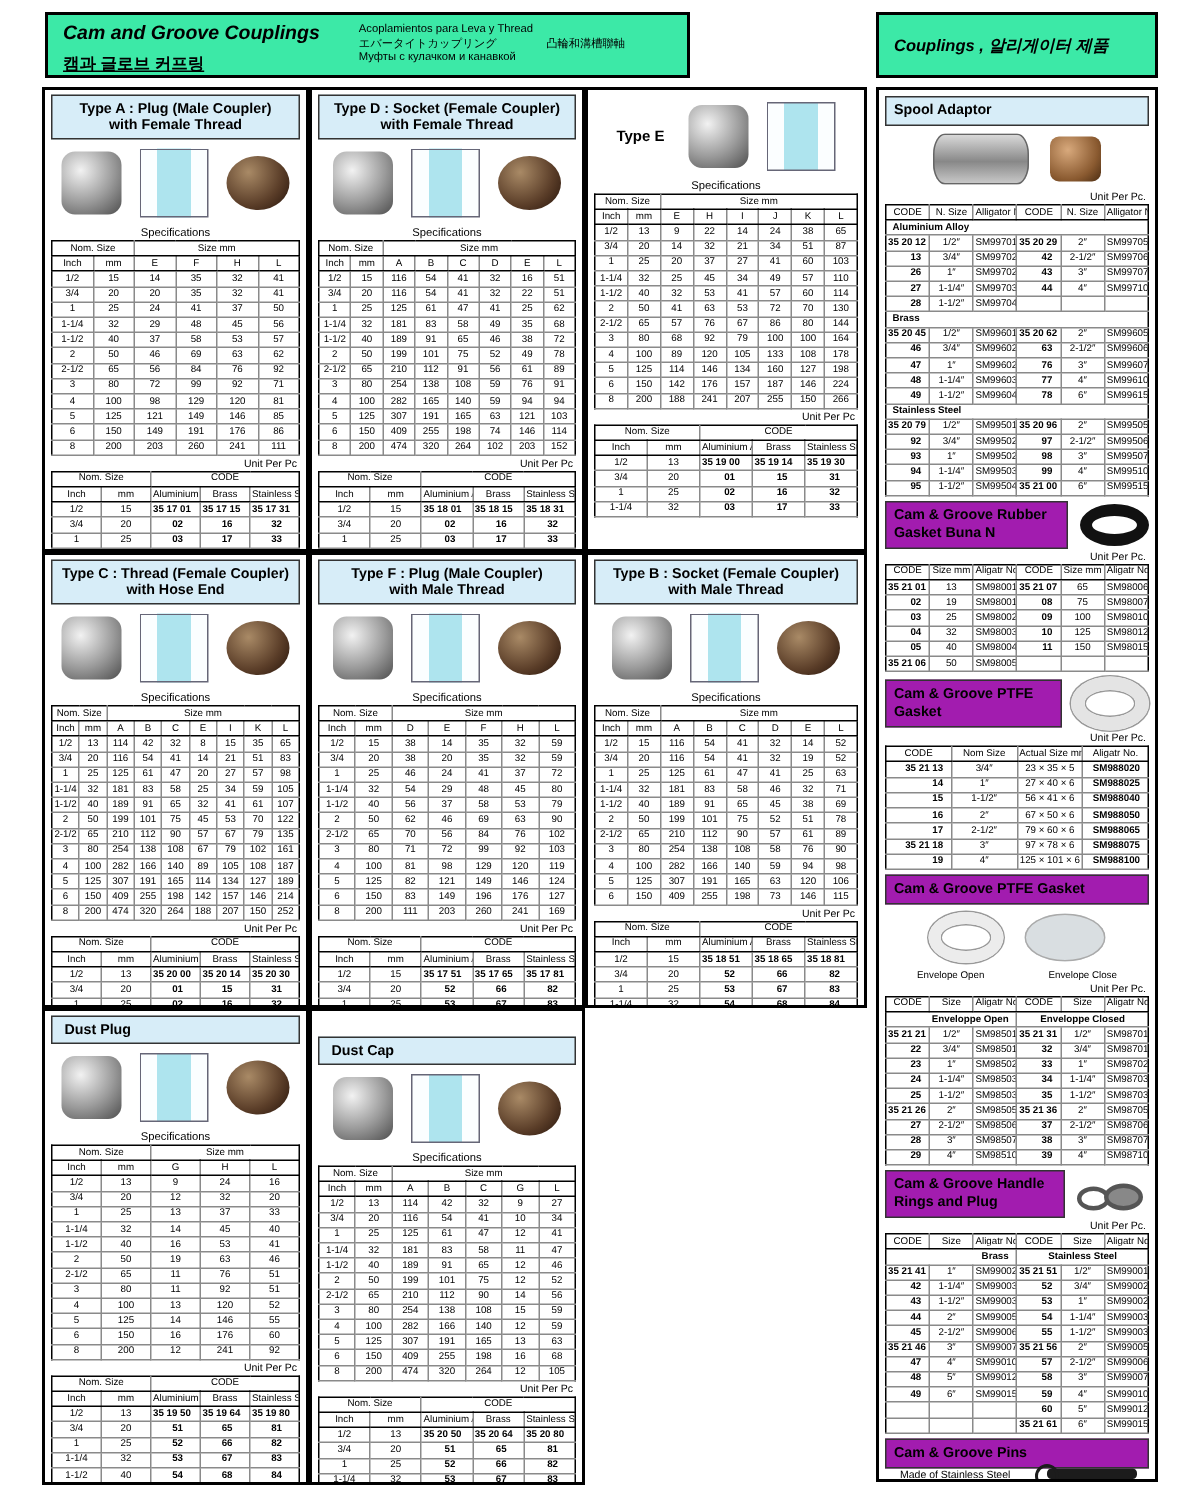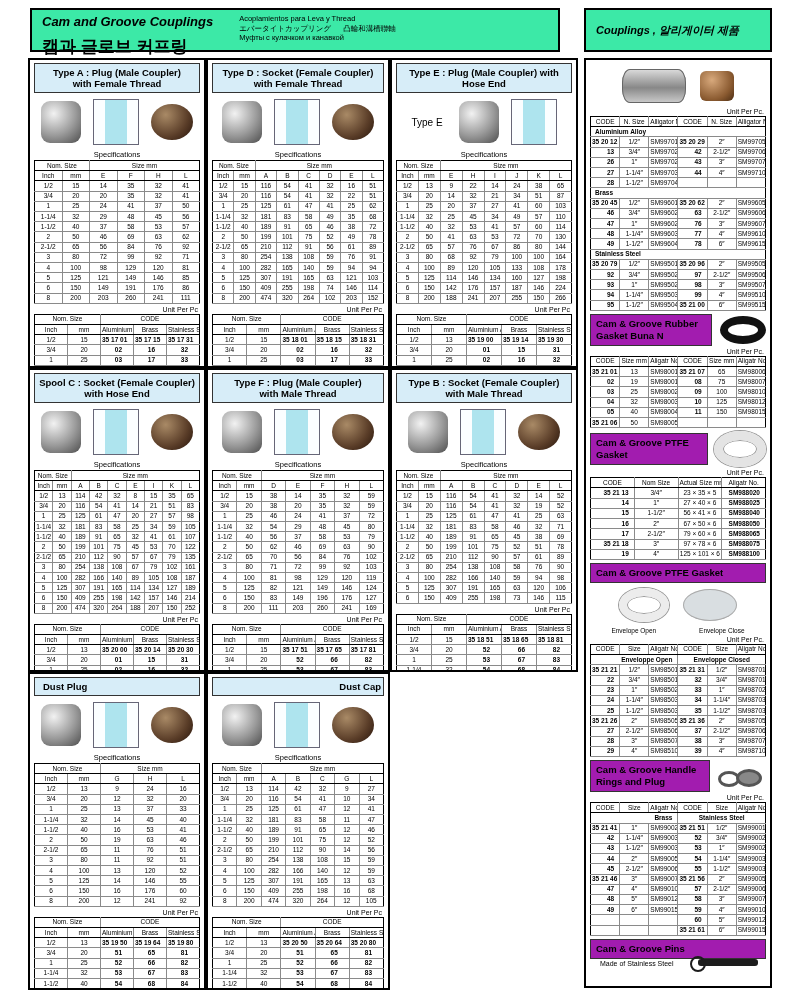--- a/index.html
+++ b/index.html
@@ -1,35 +1,35 @@
 <!DOCTYPE html>
 <html><head>
 <meta charset="utf-8">
 <style>
   html,body{margin:0;padding:0;}
   body{width:796px;height:999px;position:relative;background:#fff;
        font-family:"Liberation Sans",sans-serif;color:#000;overflow:hidden;}
   .banner{position:absolute;top:8px;height:44px;background:#3ce9a7;border:2px solid #000;
           box-sizing:border-box;display:flex;align-items:flex-start;padding:4px 10px;gap:26px;}
-  #banner-left{left:30px;width:530px;}
+  #banner-left{left:30px;width:430px;}
   #banner-right{left:584px;width:188px;align-items:center;}
   .b-title{font-weight:bold;font-style:italic;font-size:13px;line-height:15px;}
-  .b-ko{font-weight:bold;font-size:17px;margin-top:6px;}
+  .b-ko{font-weight:bold;font-size:11px;margin-top:6px;text-decoration:underline;}
   .b-subs{font-size:7.5px;line-height:9.5px;}
-  .b-subs .jp{display:flex;gap:12px;justify-content:space-between;}
+  .b-subs .jp{display:flex;gap:33px;justify-content:space-between;}
   .alligator{font-weight:bold;font-style:italic;font-size:11px;}
 
   .left{position:absolute;left:28px;top:58px;width:550px;display:grid;
         grid-template-columns:178px 184px 188px;grid-template-rows:310px 304px 318px;}
   .panel{border:2px solid #000;background:#fff;box-sizing:border-box;
          padding:3px 4px;overflow:hidden;}
   .ptitle{border:1px solid #333;background:#d7edf8;font-weight:bold;font-size:9.5px;
           line-height:11px;text-align:center;padding:3px 2px;margin-bottom:3px;}
   .imgs{display:flex;align-items:center;justify-content:center;gap:12px;height:52px;margin:2px 0;}
-  .imglabel{font-size:10px;font-weight:normal;margin-right:4px;}
+  .imglabel{font-size:10px;font-weight:bold;margin-right:4px;}
   .ph{width:40px;height:42px;border-radius:9px;
       background:radial-gradient(circle at 32% 30%,#f2f2f2,#9a9a9a 55%,#4d4d4d);}
   .ph.dark{width:42px;height:36px;border-radius:50%;
       background:radial-gradient(circle at 35% 30%,#a98a66,#5a3d28 60%,#241209);}
   .dg{width:46px;height:46px;background:
       linear-gradient(90deg,transparent 26%,#aee4ee 26% 74%,transparent 74%),#fbfeff;
       box-shadow:inset 0 0 0 1px #667;}
   .cap{font-size:7.5px;text-align:center;margin:1px 0;}
   .unit{font-size:7px;text-align:right;margin:2px 2px 1px 0;}
   table.tbl{width:100%;border-collapse:collapse;border:1px solid #000;table-layout:fixed;}
@@ -462,23 +462,20 @@
             <td>32</td>
             <td>04</td>
             <td>18</td>
             <td>34</td>
           </tr>
         </tbody>
       </table>
   </section>
 
   <section class="panel">
-    <div class="ptitle">
-      <div>Type E : Plug (Male Coupler) with Hose End</div>
-    </div>
     <div class="imgs">
       <span class="imglabel">Type E</span>
       <div class="ph"></div>
       <div class="dg"></div>
     </div>
     <div class="cap">Specifications</div>
     <table class="tbl">
         <thead>
           <tr>
             <th colspan="2">Nom. Size</th>
@@ -661,21 +658,21 @@
             <td>03</td>
             <td>17</td>
             <td>33</td>
           </tr>
         </tbody>
       </table>
   </section>
 
   <section class="panel">
     <div class="ptitle">
-      <div>Spool C : Socket (Female Coupler)</div>
+      <div>Type C : Thread (Female Coupler)</div>
       <div>with Hose End</div>
     </div>
     <div class="imgs">
       <div class="ph"></div>
       <div class="dg"></div>
       <div class="ph dark"></div>
     </div>
     <div class="cap">Specifications</div>
     <table class="tbl">
         <thead>
@@ -1406,21 +1403,21 @@
             <td>50</td>
             <td>35 19 55</td>
             <td>35 19 69</td>
             <td>35 19 85</td>
           </tr>
         </tbody>
       </table>
   </section>
 
   <section class="panel">
-    <div class="ptitle" style="text-align:right;padding-left:8px;">
+    <div class="ptitle" style="text-align:left;padding-left:8px;margin-top:14px;">
       <div>Dust Cap</div>
     </div>
     <div class="imgs">
       <div class="ph"></div>
       <div class="dg"></div>
       <div class="ph dark"></div>
     </div>
     <div class="cap">Specifications</div>
     <table class="tbl">
         <thead>
@@ -1610,20 +1607,21 @@
         </tbody>
       </table>
   </section>
 
   <div></div>
 </div>
 
 <div class="right">
 
   <div>
+    <div class="rhead blue">Spool Adaptor</div>
     <div class="r-imgs">
       <div class="spool1"></div>
       <div class="spool2"></div>
     </div>
     <div class="unit">Unit Per Pc.</div>
     <table class="tbl t-pair">
         <thead>
           <tr>
             <th>CODE</th>
             <th>N. Size</th>

